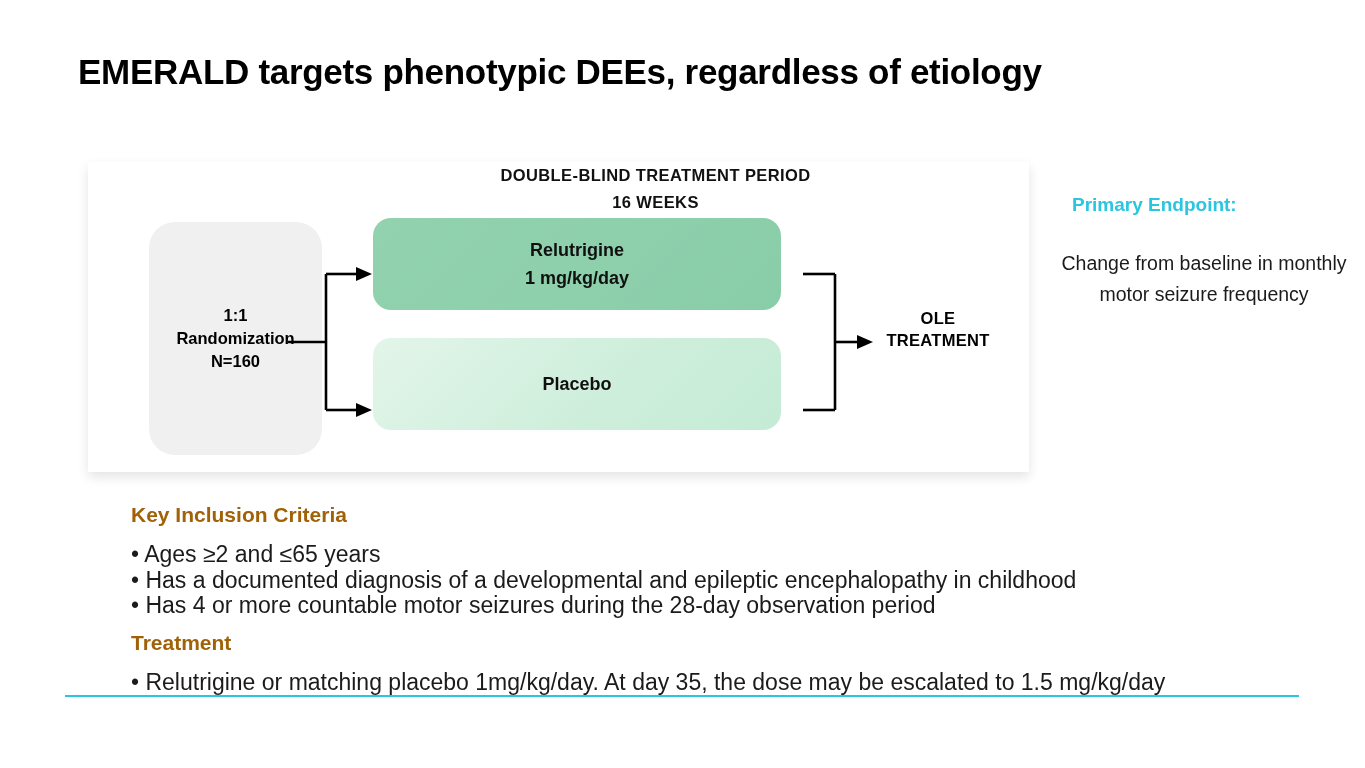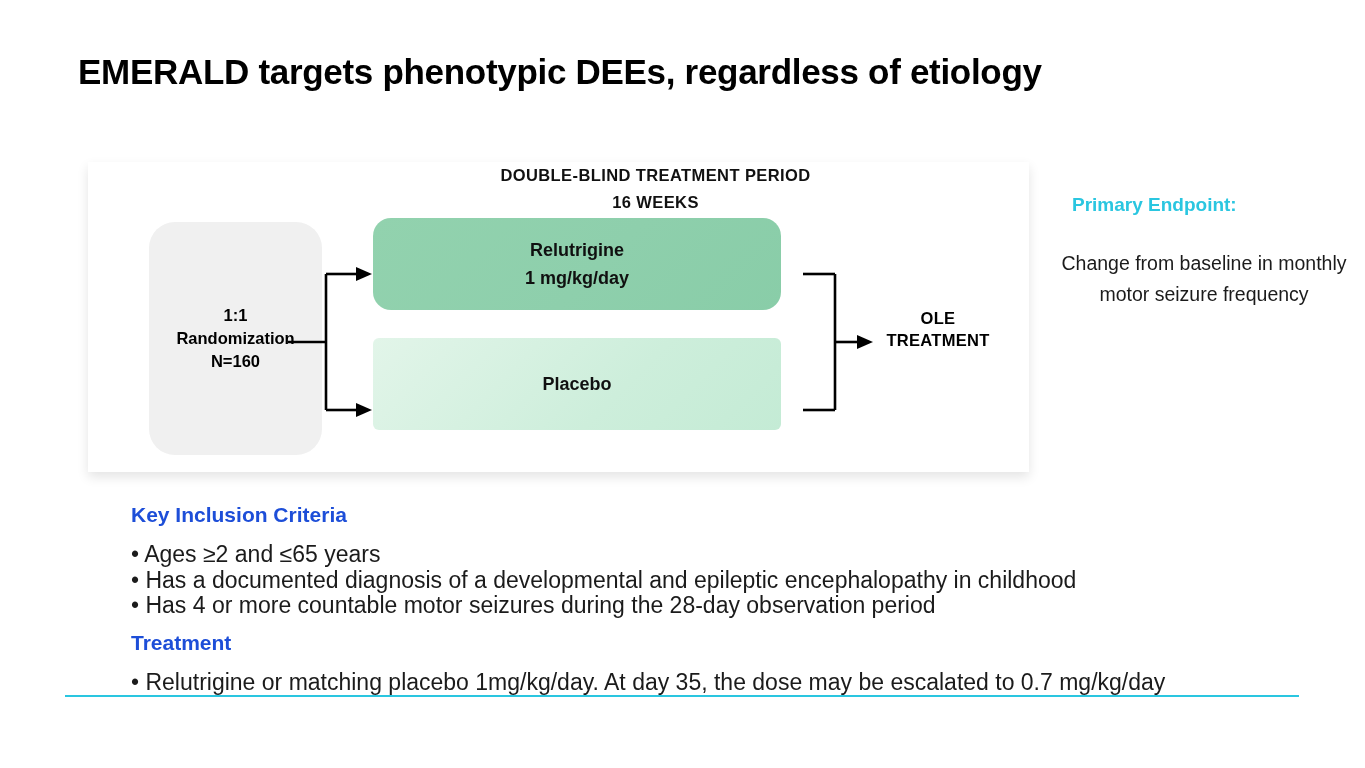--- a/index.html
+++ b/index.html
@@ -89,21 +89,20 @@
     color: #101010;
     line-height: 28px;
   }
   .arm-active {
     top: 56px;
     background: linear-gradient(135deg, #92d2ae 0%, #8ecfac 55%, #89cda8 100%);
   }
   .arm-placebo {
     top: 176px;
     background: linear-gradient(135deg, #e2f5e9 0%, #cdeedb 60%, #c4ebd5 100%);
-    border-radius: 6px;
   }
 
   .split-bracket,
   .merge-bracket {
     position: absolute;
   }
 
   .ole-label {
     position: absolute;
     left: 748px;
@@ -139,21 +138,21 @@
     color: #1b1b1b;
     line-height: 31px;
   }
 
   
   .section-heading {
     position: absolute;
     left: 131px;
     font-size: 21px;
     font-weight: bold;
-    color: #1d4ed8;
+    color: #a16207;
   }
   .heading-inclusion { top: 503px; }
   .heading-treatment { top: 631px; }
 
   .bullet-list {
     position: absolute;
     left: 131px;
     font-size: 23px;
     color: #1b1b1b;
     line-height: 25.5px;
@@ -245,21 +244,21 @@
 
   <div class="section-heading heading-inclusion">Key Inclusion Criteria</div>
   <ul class="bullet-list bullets-inclusion">
     <li>Ages ≥2 and ≤65 years</li>
     <li>Has a documented diagnosis of a developmental and epileptic encephalopathy in childhood</li>
     <li>Has 4 or more countable motor seizures during the 28-day observation period</li>
   </ul>
 
   <div class="section-heading heading-treatment">Treatment</div>
   <ul class="bullet-list bullets-treatment">
-    <li>Relutrigine or matching placebo 1mg/kg/day. At day 35, the dose may be escalated to 0.7 mg/kg/day</li>
+    <li>Relutrigine or matching placebo 1mg/kg/day. At day 35, the dose may be escalated to 1.5 mg/kg/day</li>
   </ul>
 
   <div class="divider"></div>
 
   <div class="footer">
 
     
 
     
 

